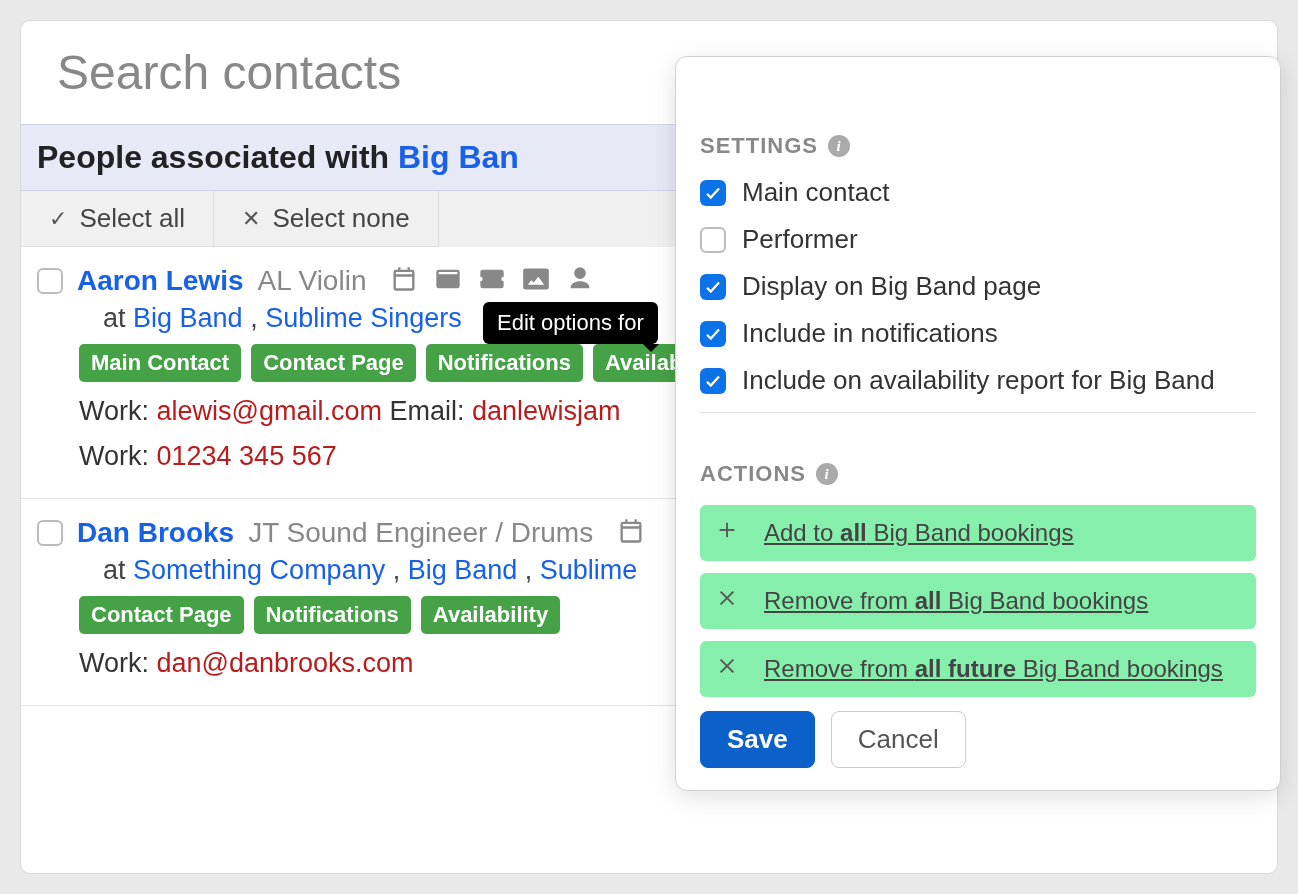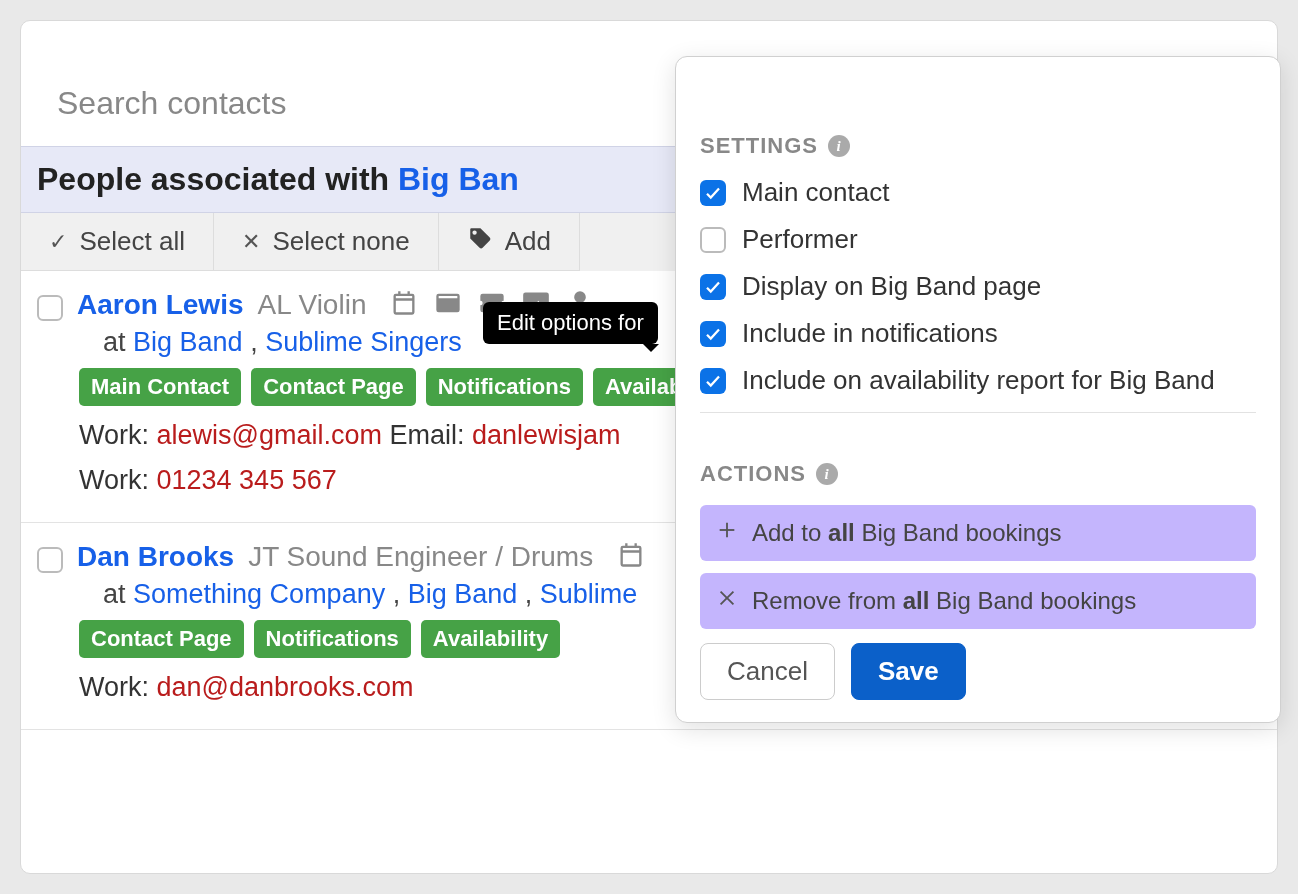--- a/index.html
+++ b/index.html
@@ -19,25 +19,24 @@
     border: 1px solid #d9d9d9;
     border-radius: 10px;
     width: 100%;
     height: 100%;
     position: relative;
   }
   .search-input {
     width: 100%;
     border: none;
     outline: none;
-    font-size: 32px;
+    font-size: 48px;
     padding: 24px 36px;
     color: #555;
     border-radius: 10px 10px 0 0;
-    margin-top: 40px;
   }
   .search-input::placeholder { color: #888; }
   .header-bar {
     background: #e7e9f7;
     border-top: 1px solid #d0d3e6;
     border-bottom: 1px solid #d0d3e6;
     padding: 14px 16px;
     font-size: 32px;
     font-weight: 700;
     color: #222;
@@ -58,21 +57,21 @@
     border-bottom: 1px solid #ddd;
     cursor: pointer;
   }
   .toolbar .tbtn .glyph { color: #555; font-size: 22px; }
   .contact {
     border-bottom: 1px solid #e3e3e3;
     padding: 18px 16px 26px 16px;
   }
   .row1 {
     display: flex;
-    align-items: flex-end;
+    align-items: center;
     gap: 14px;
   }
   .cbox {
     width: 26px;
     height: 26px;
     border: 2px solid #bbb;
     border-radius: 6px;
     flex: 0 0 auto;
     background: #fff;
   }
@@ -184,28 +183,29 @@
   .chk.on svg { width: 18px; height: 18px; stroke: #fff; stroke-width: 3; fill: none; }
   .chk.off { background: #fff; border: 2px solid #bbb; }
   hr.sep {
     border: none;
     border-top: 1px solid #e2e2e2;
     margin: 8px 0 20px 0;
   }
   .act-btn {
     display: flex;
     align-items: center;
-    gap: 14px;
-    background: #c4b5fd;
+    gap: 26px;
+    background: #86efac;
     border-radius: 6px;
     padding: 14px 16px;
     font-size: 24px;
     color: #444;
     margin-bottom: 12px;
     cursor: pointer;
+    text-decoration: underline;
   }
   .act-btn .ic { color: #555; }
   .act-btn svg { width: 22px; height: 22px; stroke: #555; stroke-width: 2; fill: none; }
   .act-btn b { font-weight: 700; }
   .footer-btns {
     display: flex;
     gap: 16px;
     margin-top: 14px;
   }
   .btn {
@@ -238,28 +238,20 @@
   </div>
 
   <div class="toolbar">
     <div class="tbtn">
       <span class="glyph">✓</span>
       <span>Select all</span>
     </div>
     <div class="tbtn">
       <span class="glyph">✕</span>
       <span>Select none</span>
-    </div>
-    <div class="tbtn" style="flex:0 0 auto;">
-      <span>
-        <svg viewBox="0 0 24 24" width="26" height="26" fill="#444">
-            <path d="M21 11.6 12.4 3H4a1 1 0 0 0-1 1v8.4L11.6 21a2 2 0 0 0 2.8 0l6.6-6.6a2 2 0 0 0 0-2.8ZM7 9a2 2 0 1 1 0-4 2 2 0 0 1 0 4Z"></path>
-          </svg>
-      </span>
-      <span>Add </span>
     </div>
   </div>
 
   
   <div class="contact">
     <div class="row1">
       <div class="cbox"></div>
       <span class="name-link">Aaron Lewis</span>
       <span class="role-text">AL Violin</span>
       <div class="icon-strip">
@@ -405,20 +397,27 @@
           </svg></span>
       <span><span>Add to </span><b>all</b><span> Big Band bookings</span></span>
     </div>
     <div class="act-btn">
       <span class="ic"><svg viewBox="0 0 24 24">
             <line x1="5" y1="5" x2="19" y2="19"></line>
             <line x1="19" y1="5" x2="5" y2="19"></line>
           </svg></span>
       <span><span>Remove from </span><b>all</b><span> Big Band bookings</span></span>
     </div>
+    <div class="act-btn">
+      <span class="ic"><svg viewBox="0 0 24 24">
+            <line x1="5" y1="5" x2="19" y2="19"></line>
+            <line x1="19" y1="5" x2="5" y2="19"></line>
+          </svg></span>
+      <span><span>Remove from </span><b>all future</b><span> Big Band bookings</span></span>
+    </div>
 
     <div class="footer-btns">
+      <div class="btn primary">Save</div>
       <div class="btn secondary">Cancel</div>
-      <div class="btn primary">Save</div>
     </div>
   </div>
 
 </div>
 
 </body></html>

